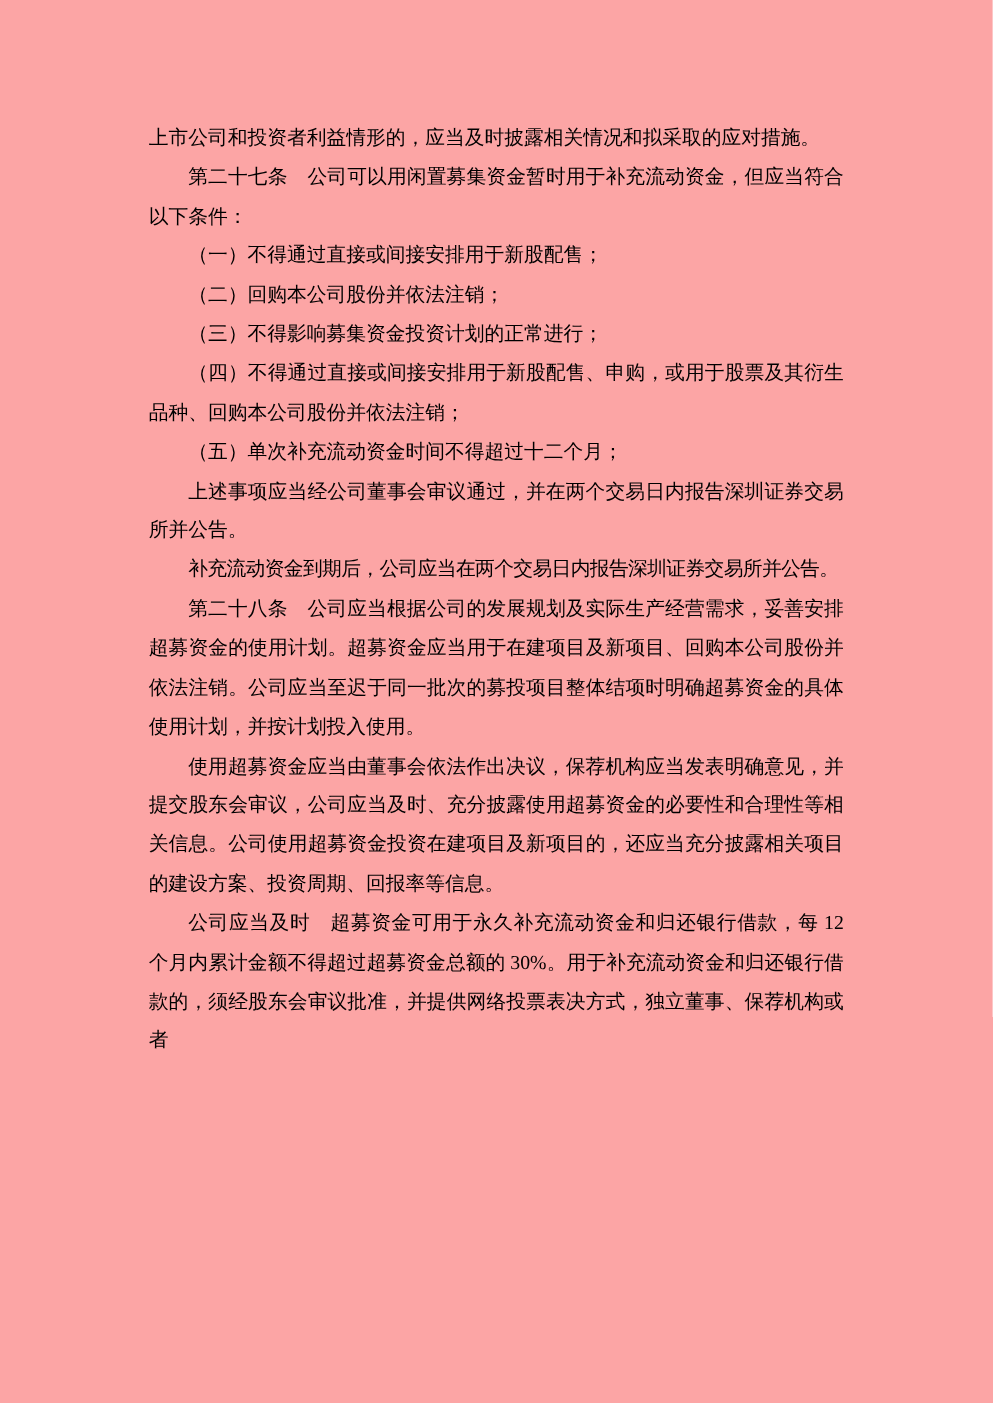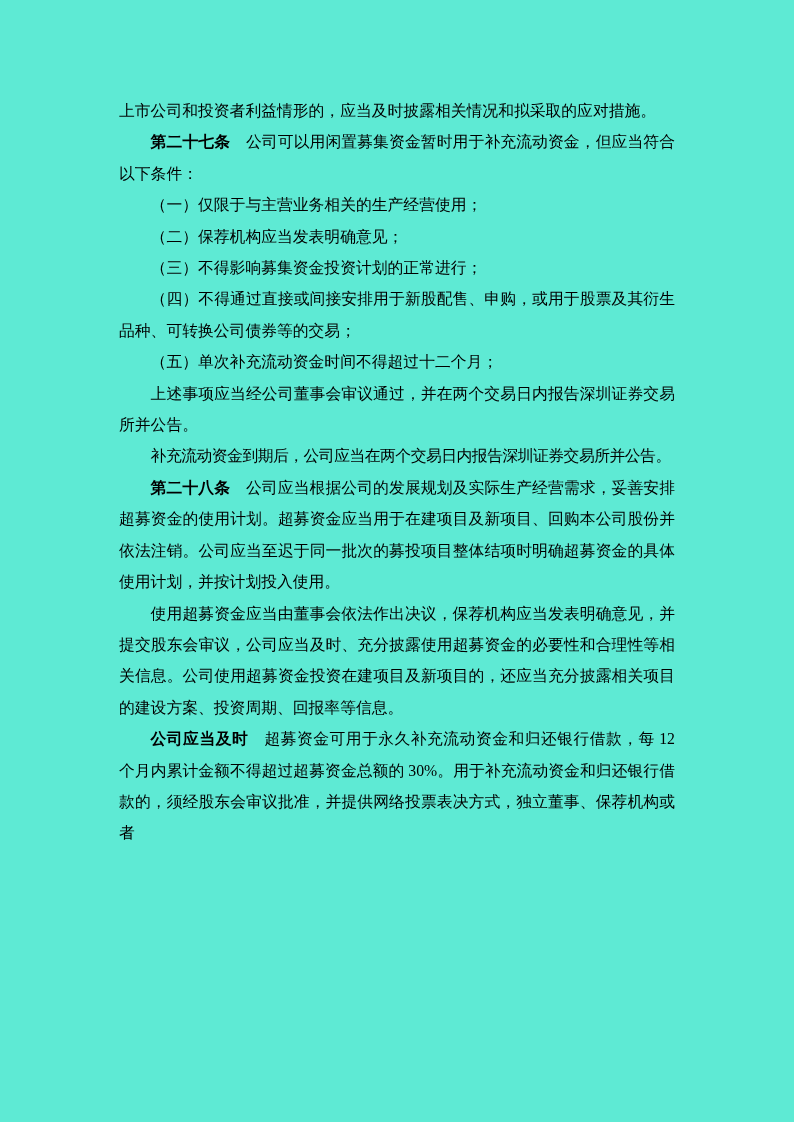--- a/index.html
+++ b/index.html
@@ -12,21 +12,21 @@
     height: 1122px;
     position: relative;
     overflow: hidden;
   }
   .page {
     position: absolute;
     left: 0;
     top: 0;
     width: 794px;
     height: 1122px;
-    background: #5eead4;
+    background: #fca5a5;
     overflow: hidden;
   }
   .content {
     position: absolute;
     left: 119px;
     top: 95px;
     width: 556px;
     font-family: "Liberation Serif", "DejaVu Serif", serif;
     font-size: 15.8px;
     line-height: 31.4px;
@@ -39,34 +39,34 @@
     text-indent: 2em;
   }
   p.para.no-indent {
     text-indent: 0;
   }
   
   p.para.compact {
     letter-spacing: -0.5px;
   }
   .article-no {
-    font-weight: bold;
+    font-weight: normal;
   }
 </style>
 </head>
 <body>
 
 <div class="page">
   <div class="content" id="doc-content">
       <p class="para no-indent"><span>上市公司和投资者利益情形的，应当及时披露相关情况和拟采取的应对措施。</span></p>
       <p class="para"><span class="article-no">第二十七条</span><span>　公司可以用闲置募集资金暂时用于补充流动资金，但应当符合以下条件：</span></p>
-      <p class="para"><span>（一）仅限于与主营业务相关的生产经营使用；</span></p>
-      <p class="para"><span>（二）保荐机构应当发表明确意见；</span></p>
+      <p class="para"><span>（一）不得通过直接或间接安排用于新股配售；</span></p>
+      <p class="para"><span>（二）回购本公司股份并依法注销；</span></p>
       <p class="para"><span>（三）不得影响募集资金投资计划的正常进行；</span></p>
-      <p class="para"><span>（四）不得通过直接或间接安排用于新股配售、申购，或用于股票及其衍生品种、可转换公司债券等的交易；</span></p>
+      <p class="para"><span>（四）不得通过直接或间接安排用于新股配售、申购，或用于股票及其衍生品种、回购本公司股份并依法注销；</span></p>
       <p class="para"><span>（五）单次补充流动资金时间不得超过十二个月；</span></p>
       <p class="para"><span>上述事项应当经公司董事会审议通过，并在两个交易日内报告深圳证券交易所并公告。</span></p>
       <p class="para compact"><span>补充流动资金到期后，公司应当在两个交易日内报告深圳证券交易所并公告。</span></p>
       <p class="para"><span class="article-no">第二十八条</span><span>　公司应当根据公司的发展规划及实际生产经营需求，妥善安排超募资金的使用计划。超募资金应当用于在建项目及新项目、回购本公司股份并依法注销。公司应当至迟于同一批次的募投项目整体结项时明确超募资金的具体使用计划，并按计划投入使用。</span></p>
       <p class="para"><span>使用超募资金应当由董事会依法作出决议，保荐机构应当发表明确意见，并提交股东会审议，公司应当及时、充分披露使用超募资金的必要性和合理性等相关信息。公司使用超募资金投资在建项目及新项目的，还应当充分披露相关项目的建设方案、投资周期、回报率等信息。</span></p>
       <p class="para"><span class="article-no">公司应当及时</span><span>　超募资金可用于永久补充流动资金和归还银行借款，每 12 个月内累计金额不得超过超募资金总额的 30%。用于补充流动资金和归还银行借款的，须经股东会审议批准，并提供网络投票表决方式，独立董事、保荐机构或者</span></p>
     </div>
 </div>
 
 </body></html>

